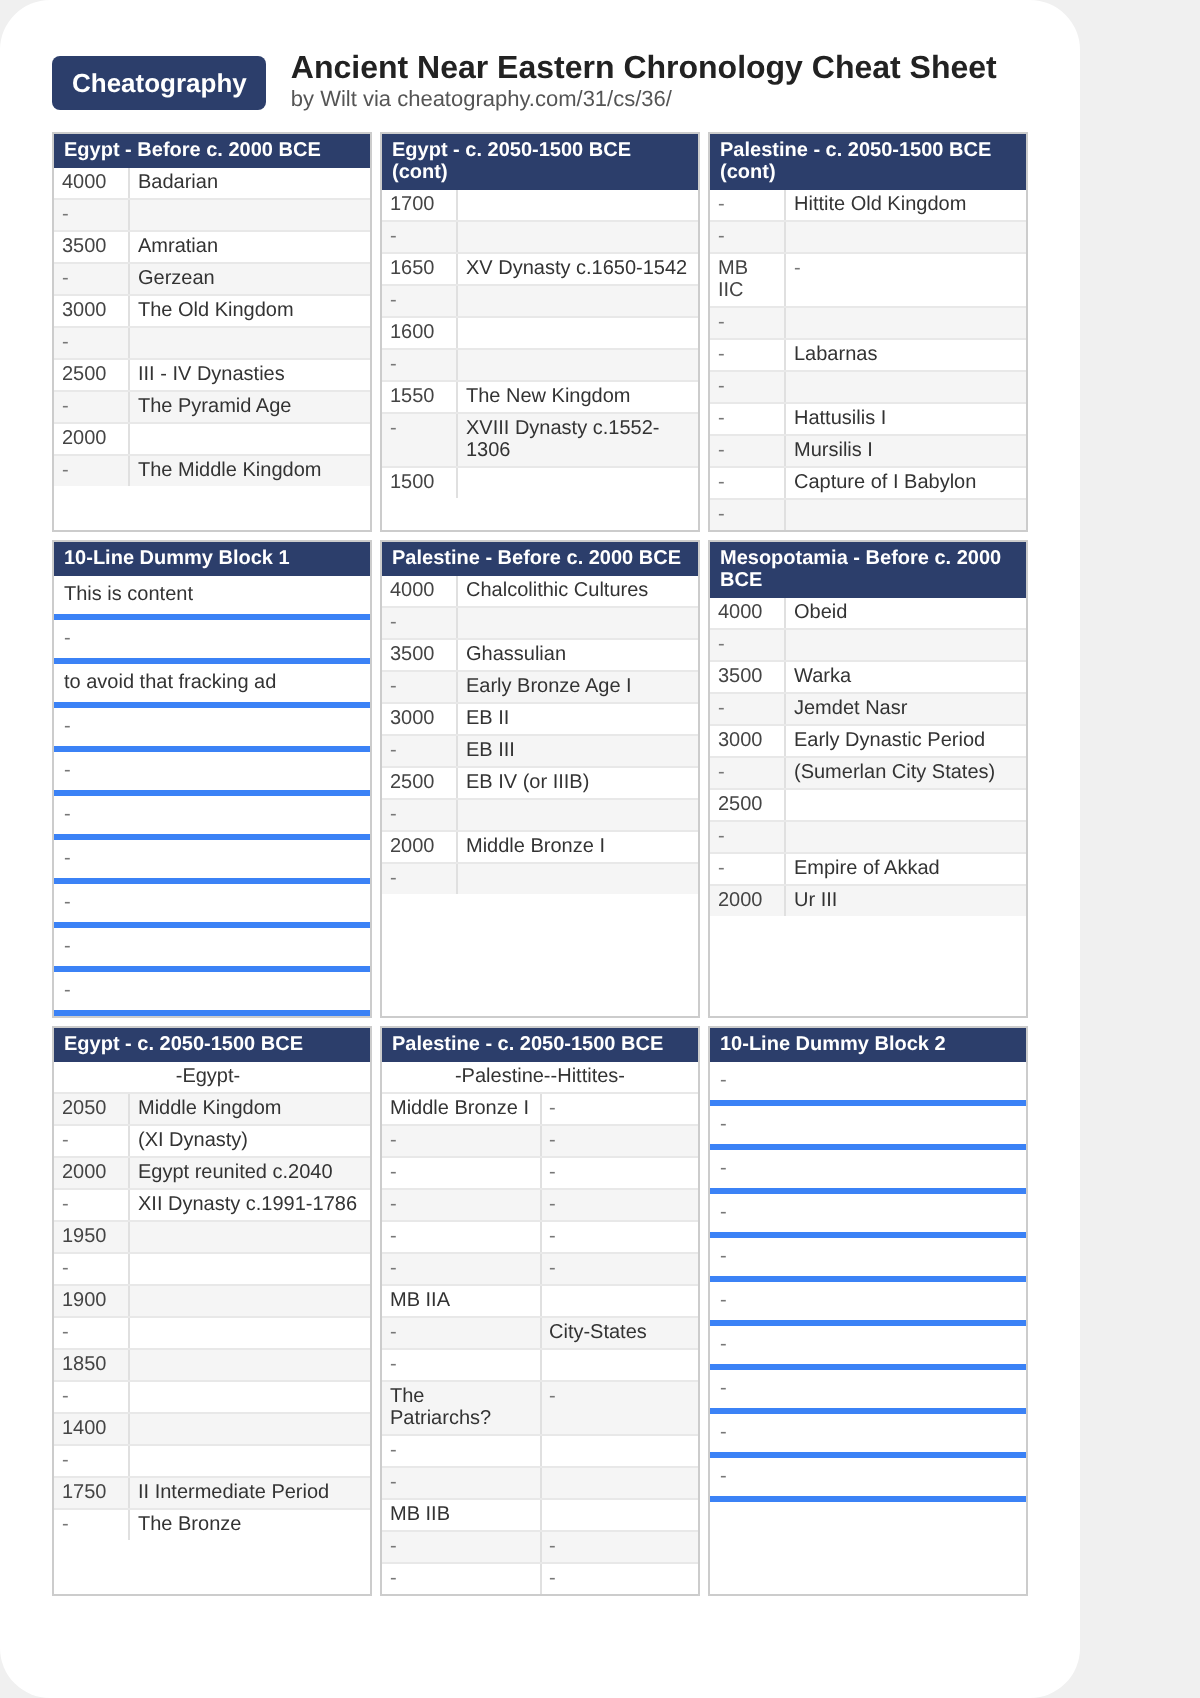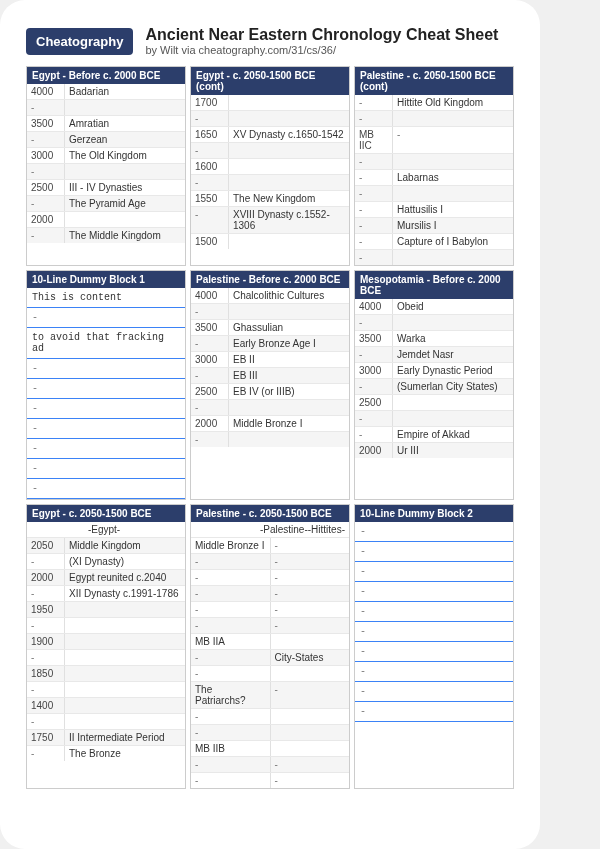--- a/index.html
+++ b/index.html
@@ -73,30 +73,29 @@
       font-size: 10px;
       border-right: 1px solid #e0e0e0;
     }
     .col-content {
       flex: 1;
       padding: 2px 4px;
       font-size: 10px;
     }
     .full-width-row {
       display: flex;
-      justify-content: flex-end;
+      justify-content: center;
       padding: 2px 4px;
       border-bottom: 1px solid #e8e8e8;
       font-size: 10px;
     }
     .dummy-content {
       padding: 4px 5px;
       font-size: 10px;
-      border-bottom: 1px solid #3b82f6;
-      font-family: Liberation Mono, monospace;
+      border-bottom: 3px solid #3b82f6;
     }
     .dash { color: #777; }
     
     .two-col {
       display: flex;
     }
     .two-col .col-a {
       flex: 1;
       padding: 2px 4px;
       font-size: 10px;

